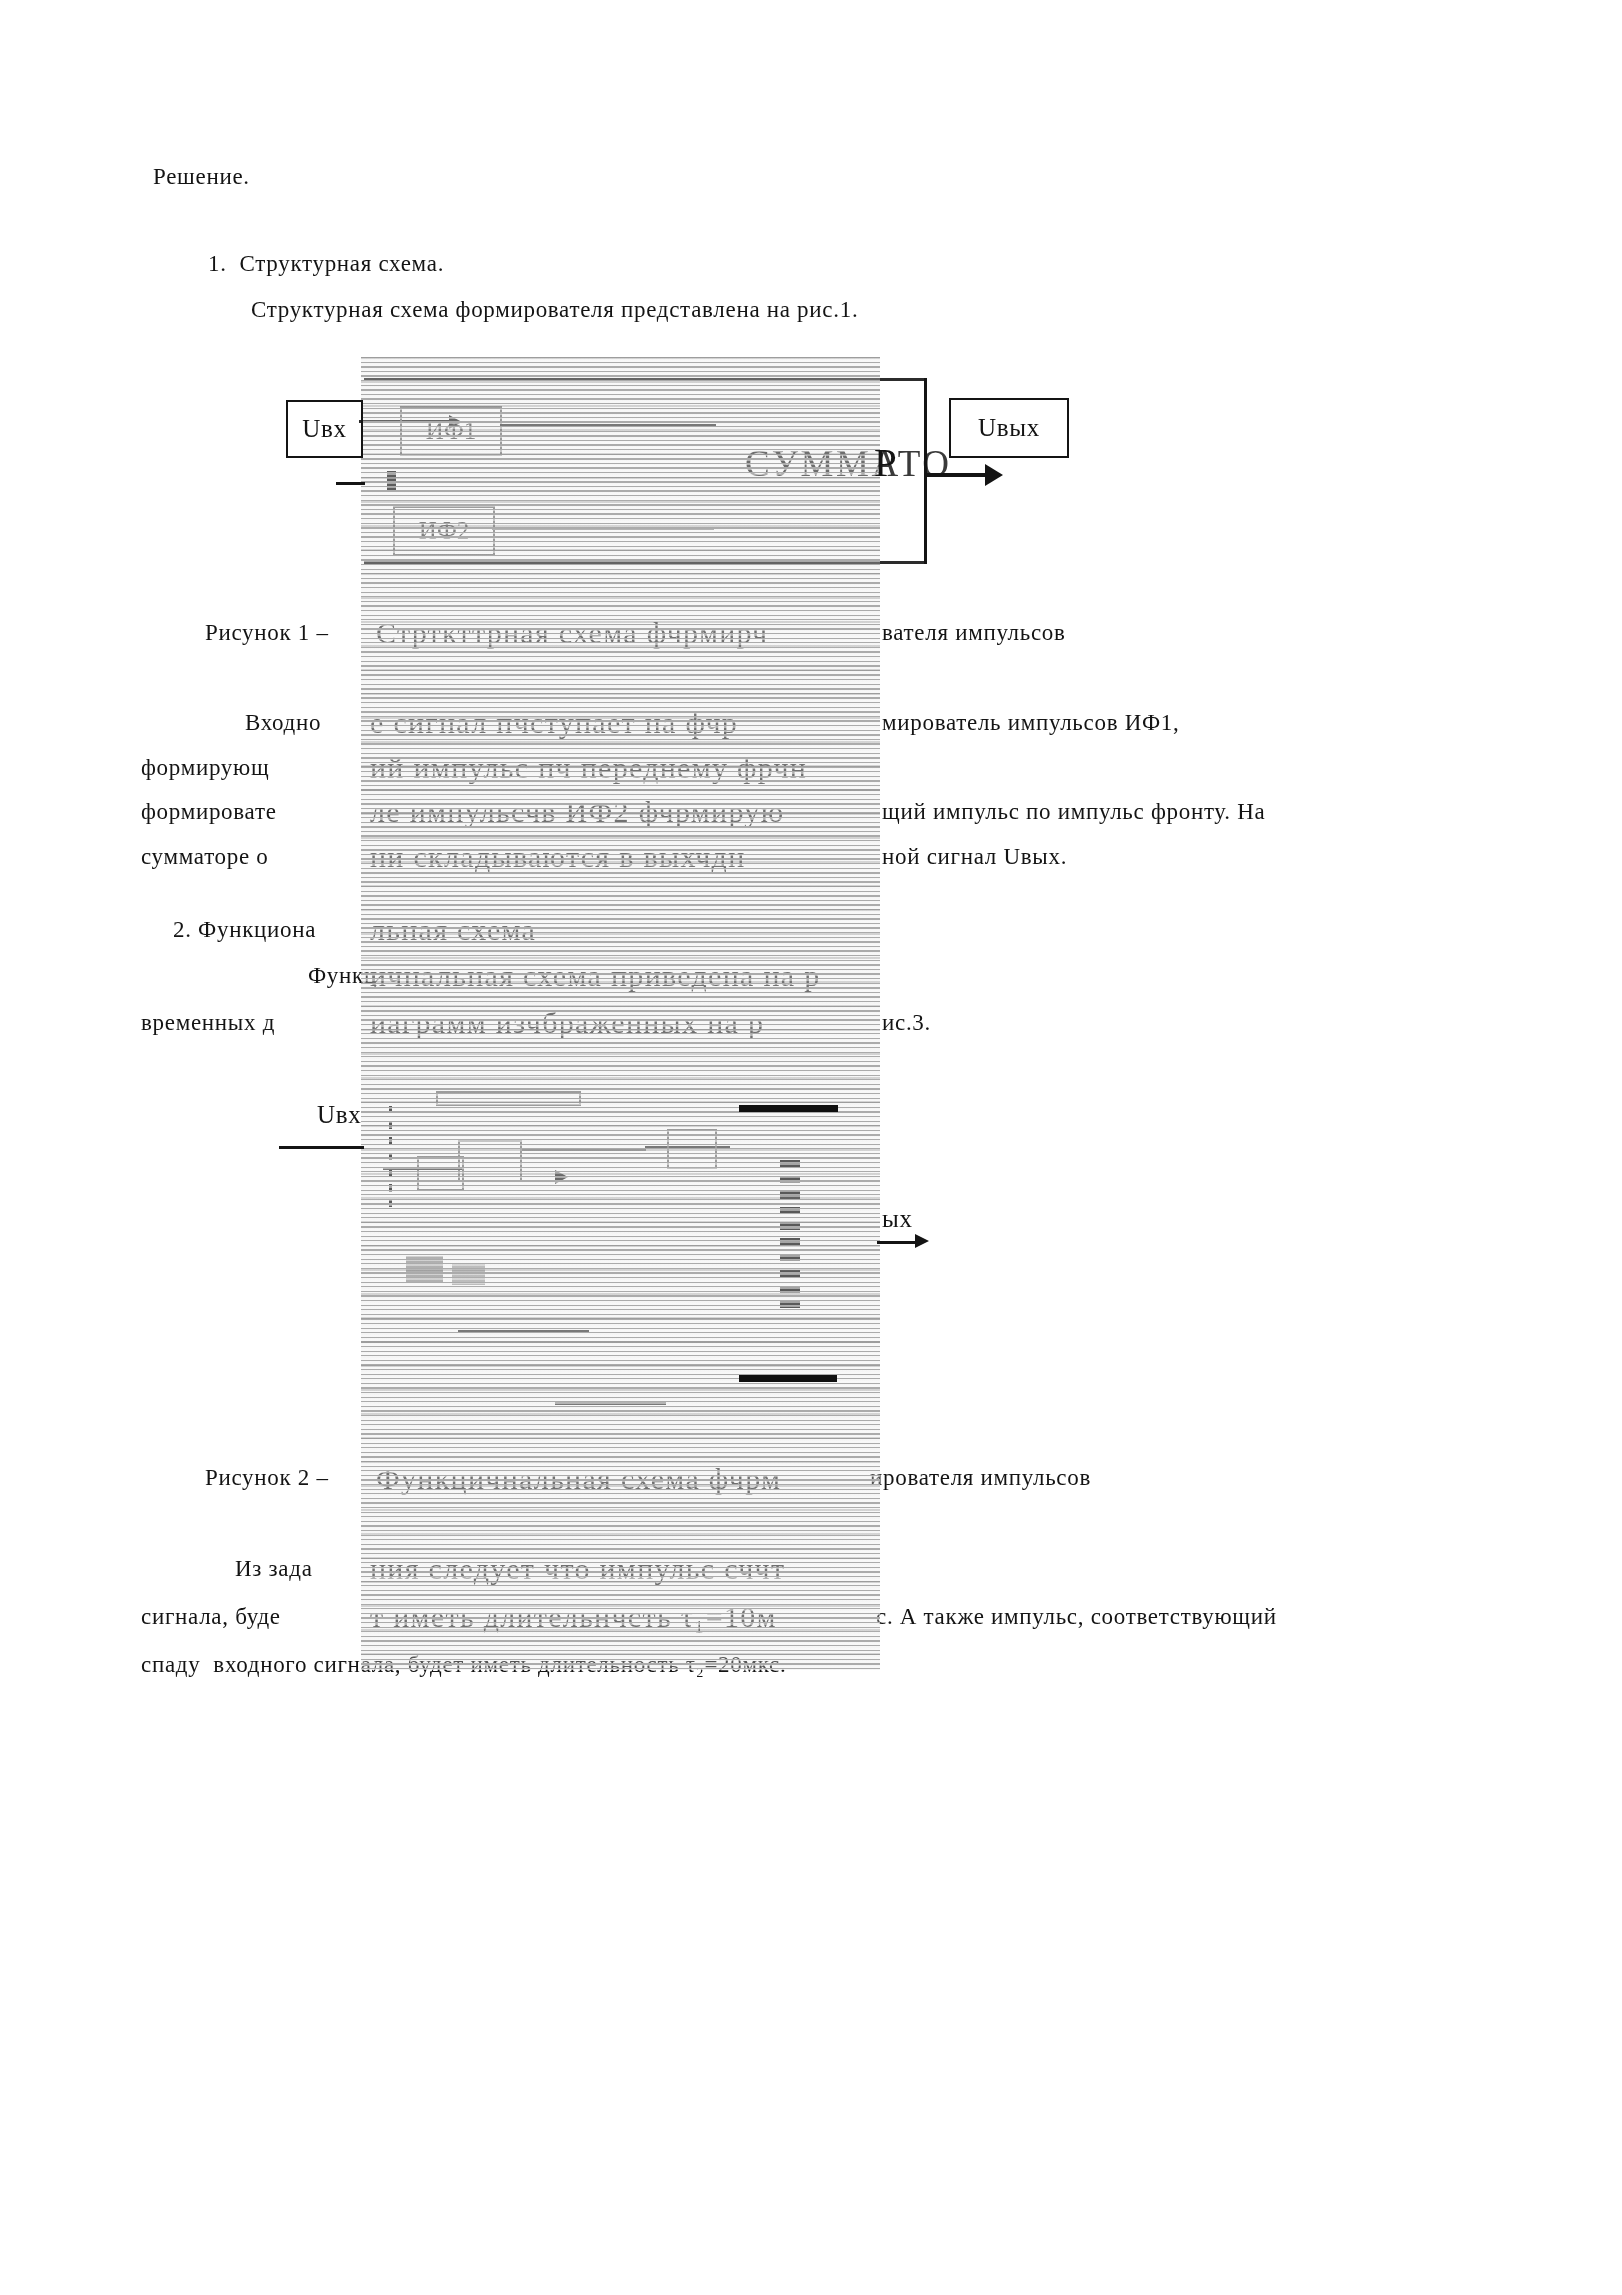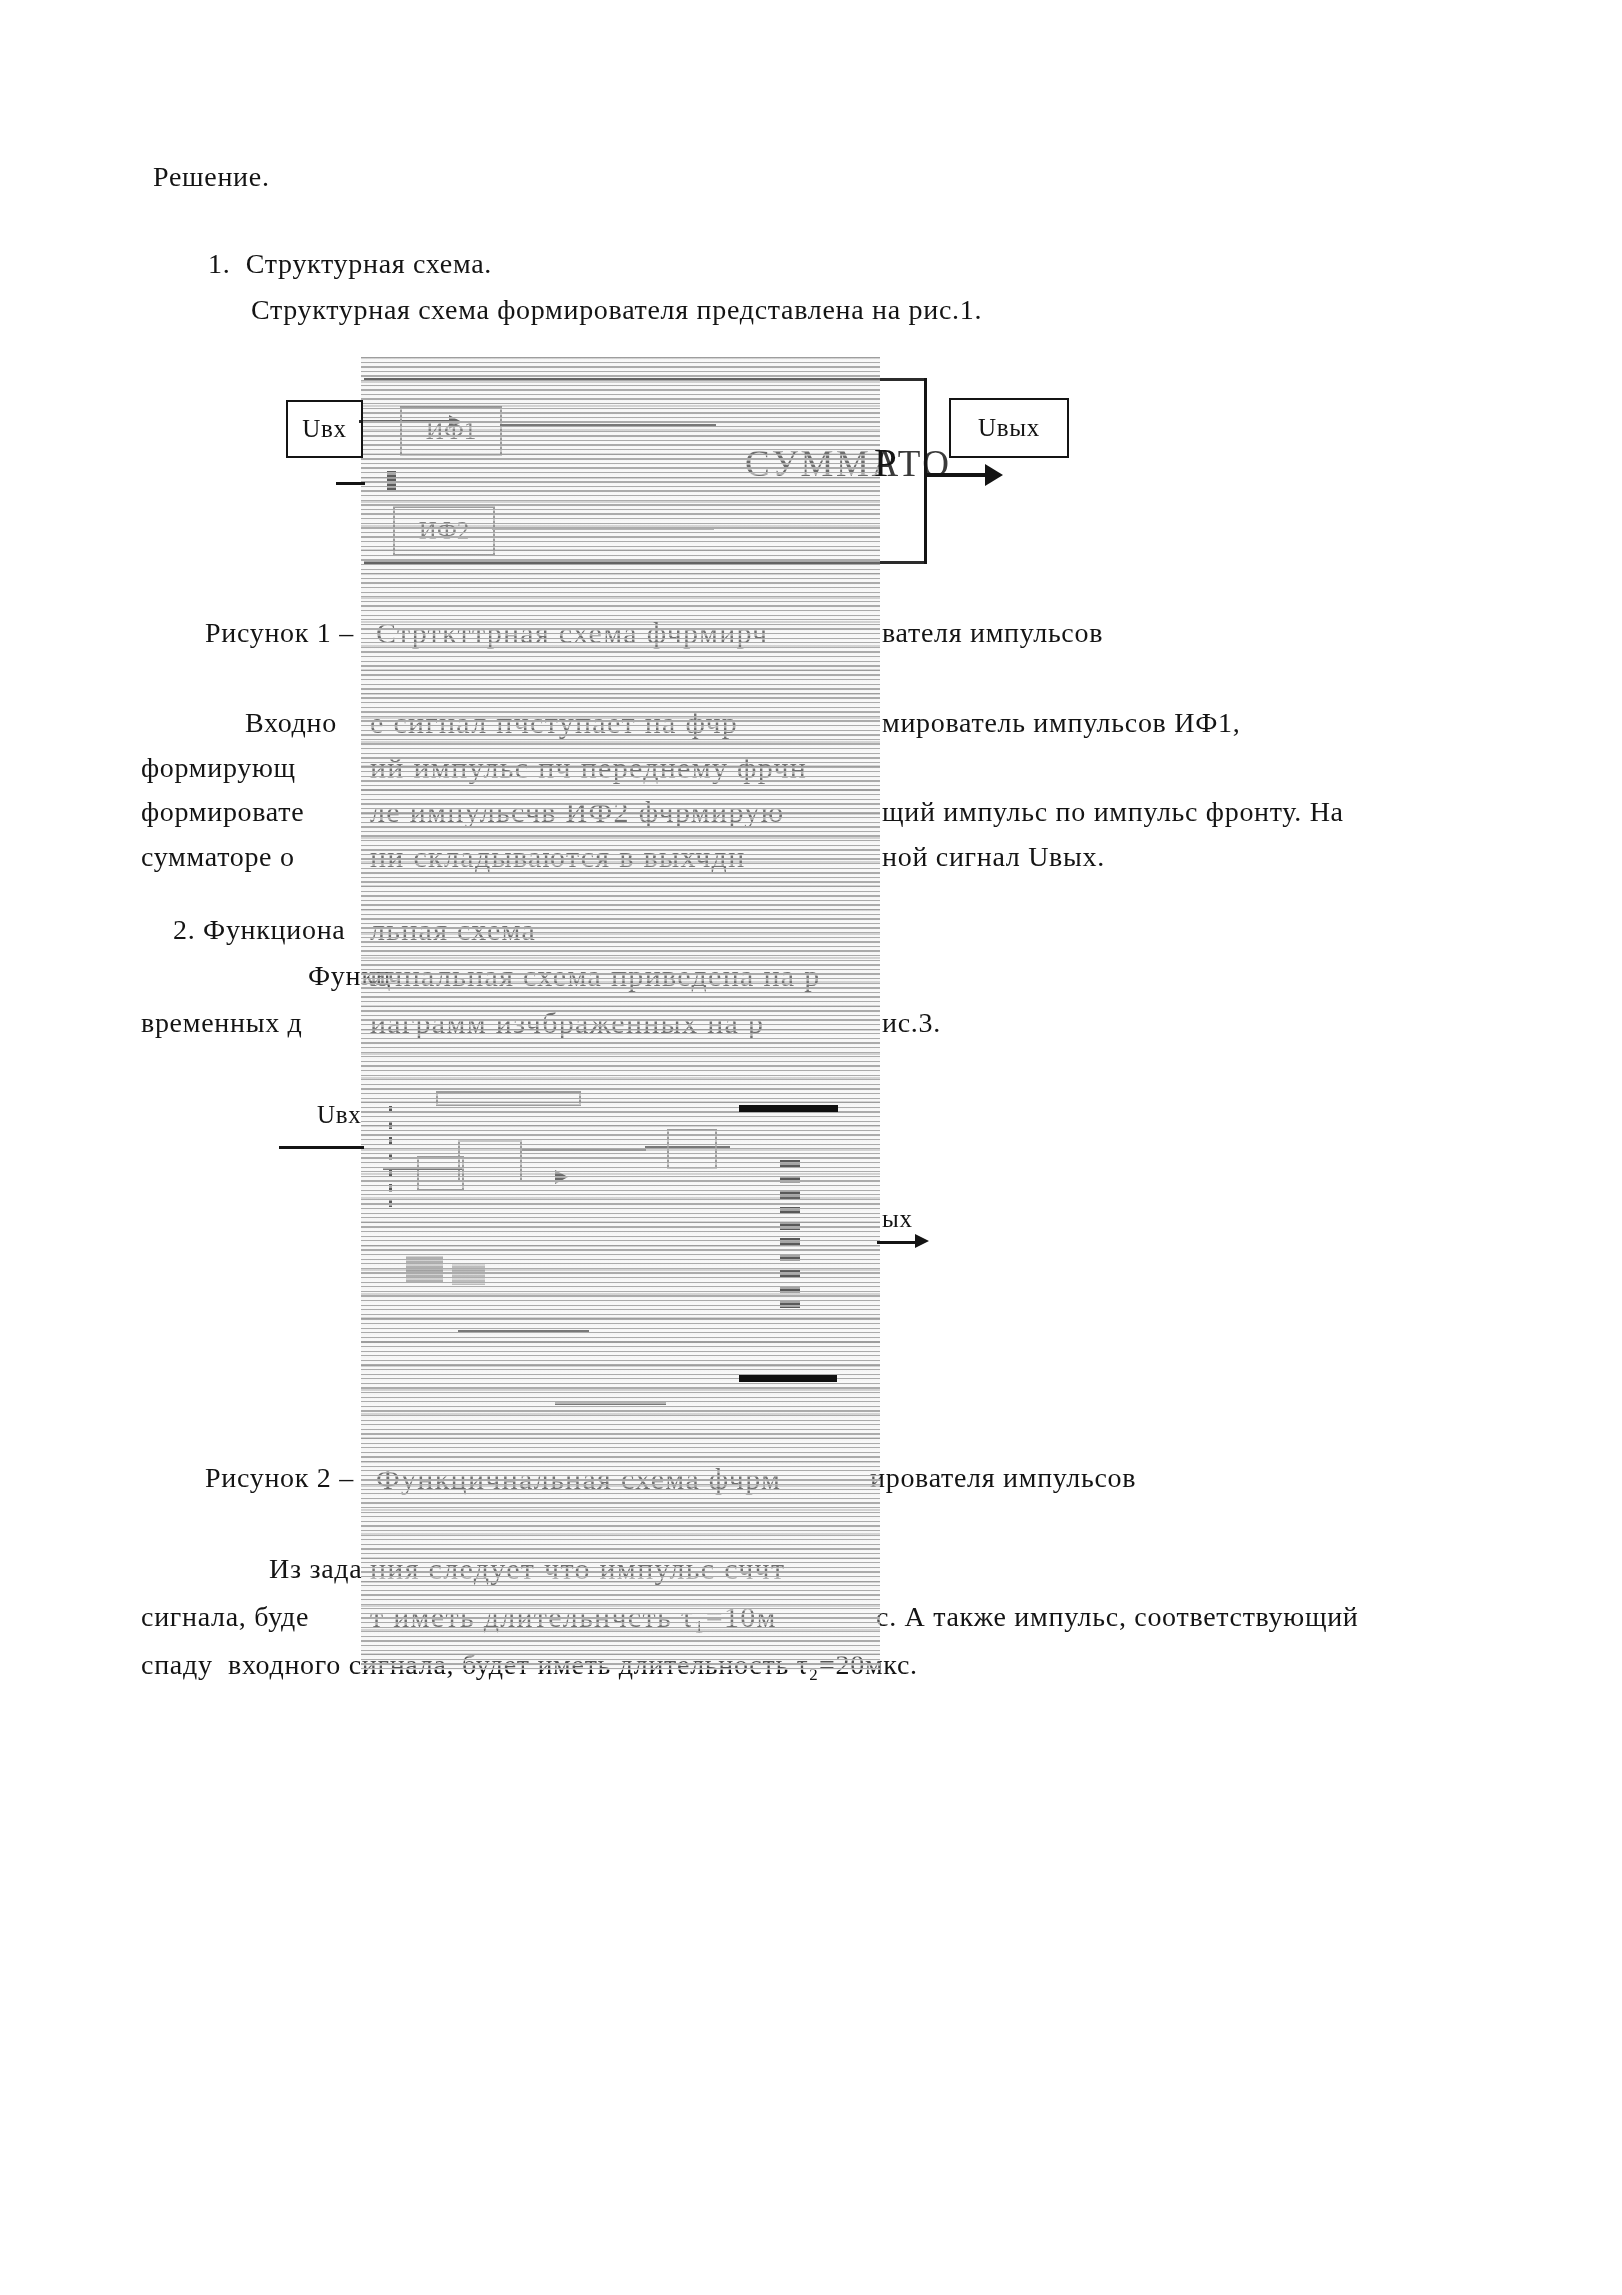--- a/index.html
+++ b/index.html
@@ -6,21 +6,21 @@
   .page{
     position:relative;
     width:1623px;height:2295px;
     background:#ffffff;
     overflow:hidden;
     font-family:"Liberation Serif", serif;
     color:#141414;
   }
   .t{
     position:absolute;
-    font-size:28px;
+    font-size:23px;
     line-height:37px;
     white-space:pre;
     letter-spacing:0.7px;
     z-index:2;
   }
   
   .g{
     position:absolute;
     font-size:30px;
     line-height:35px;
@@ -161,21 +161,21 @@
   <div class="gline" style="left:452px;top:1263px;width:33px;height:22px;background:#666;opacity:.55;"></div>
 
   <div class="small-label" style="left:882px;top:1205px;">ых</div>
   <div class="ln" style="left:877px;top:1241px;width:39px;height:3.3px;"></div>
   <div class="ah small" style="left:915px;top:1234px;"></div>
 
   <div class="t" style="left:205px;top:1459px;">Рисунок 2 –</div>
   <div class="g" style="left:376px;top:1461px;width:494px;">Функцичнальная схема фчрм</div>
   <div class="t" style="left:870px;top:1459px;">ирователя импульсов</div>
 
-  <div class="t" style="left:235px;top:1550px;margin-left:34px;">Из зада</div>
+  <div class="t" style="left:235px;top:1550px;">Из зада</div>
   <div class="g" style="left:370px;top:1551px;width:504px;">ния следует что импульс сччт</div>
 
   <div class="t" style="left:141px;top:1598px;">сигнала, буде</div>
   <div class="g" style="left:370px;top:1599px;width:504px;">т иметь длительнчсть τ₁=10м</div>
   <div class="t" style="left:876px;top:1598px;">с. А также импульс, соответствующий</div>
 
   <div class="t" style="left:141px;top:1646px;">спаду  входного сигнала, будет иметь длительность τ₂=20мкс.</div>
 
   <div class="band"></div>
 

